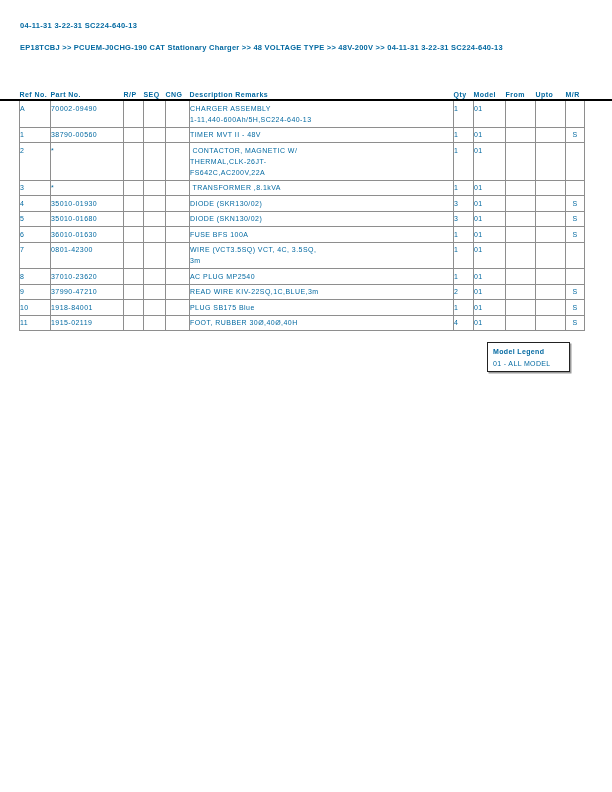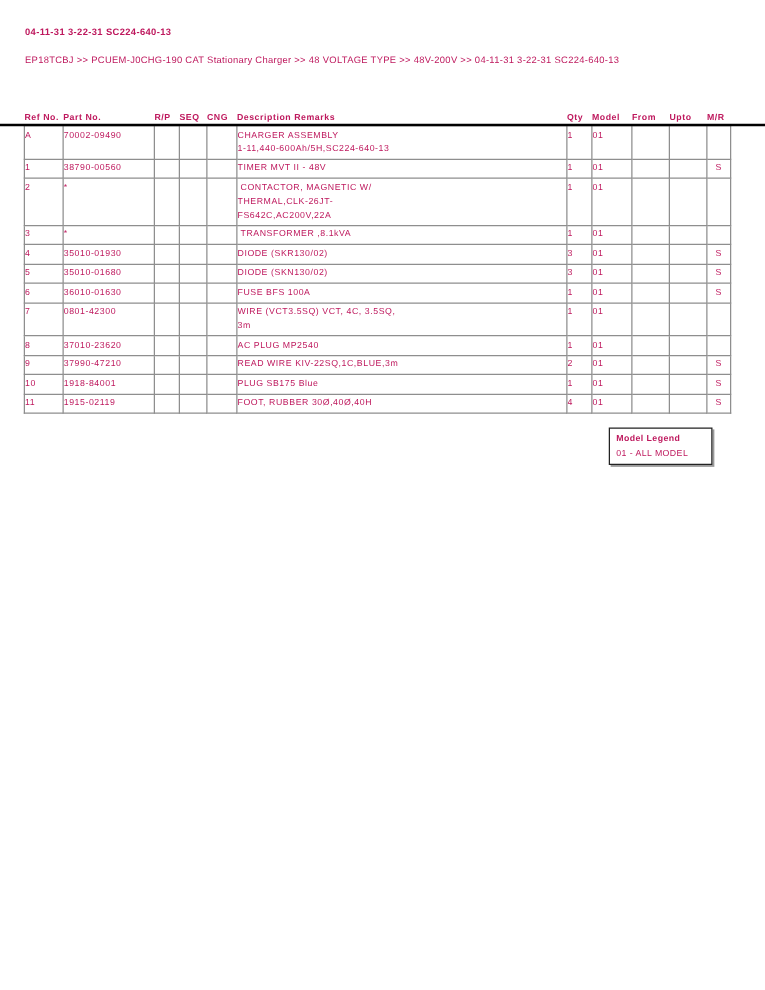--- a/index.html
+++ b/index.html
@@ -2,33 +2,33 @@
 <html><head>
 <meta charset="utf-8">
 <style>
   html, body { margin: 0; padding: 0; background: #ffffff; }
   .page {
     position: relative;
     width: 612px;
     height: 792px;
     background: #ffffff;
     font-family: "Liberation Sans", sans-serif;
-    color: #be185d;
+    color: #0369a1;
     overflow: hidden;
   }
   .doc-line {
     position: absolute;
     left: 20px; top: 21px;
     font-size: 7.5px; font-weight: bold; letter-spacing: 0.3px;
     white-space: nowrap;
   }
   .breadcrumb {
     position: absolute;
     left: 20px; top: 43px;
-    font-size: 7.5px; font-weight: normal; letter-spacing: 0.25px;
+    font-size: 7.5px; font-weight: bold; letter-spacing: 0.25px;
     white-space: nowrap;
   }
   .thick-rule {
     position: absolute;
     left: 0; top: 99px;
     width: 612px; height: 2px;
     background: #000;
   }
   table.parts-table {
     position: absolute;

